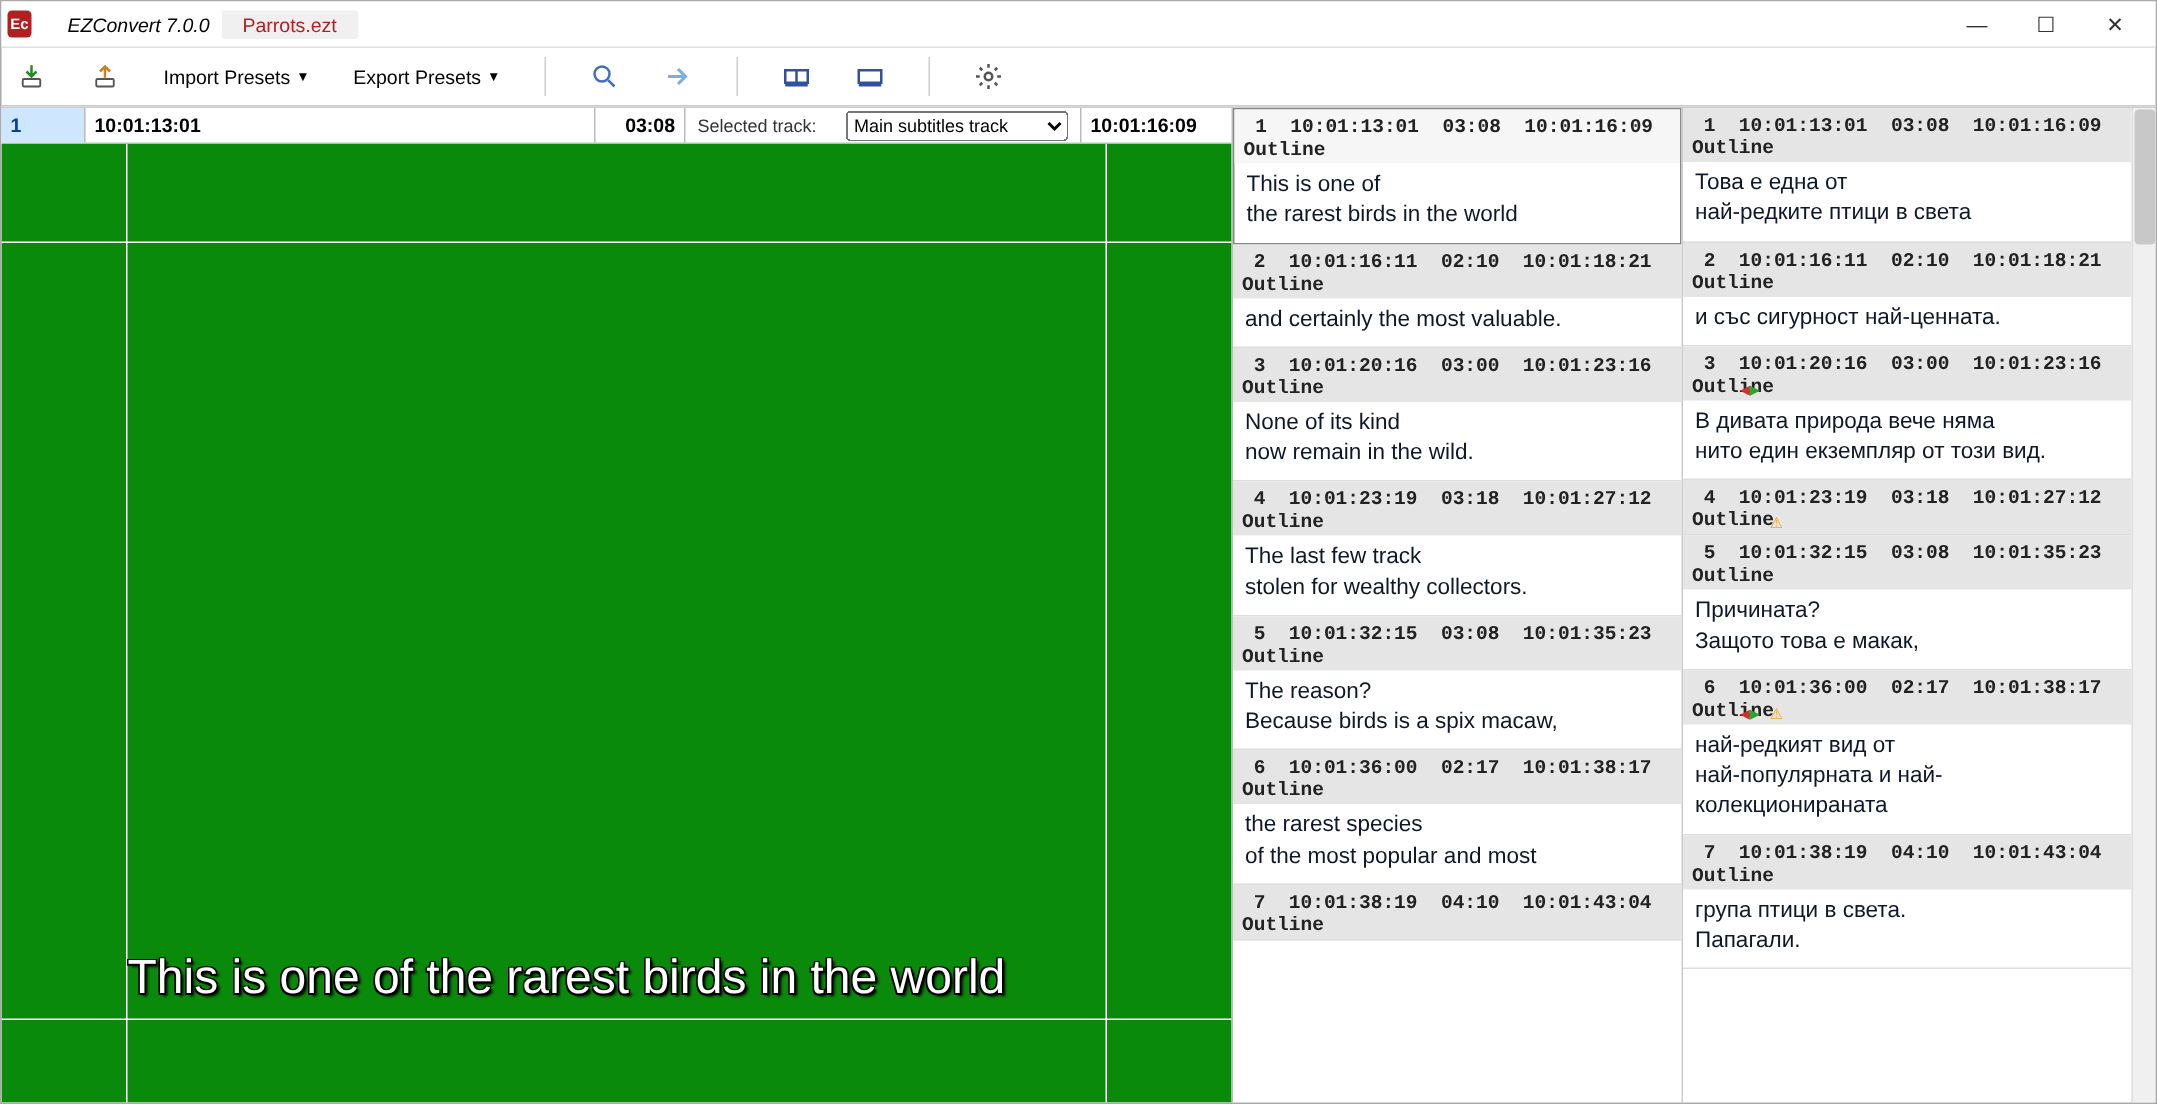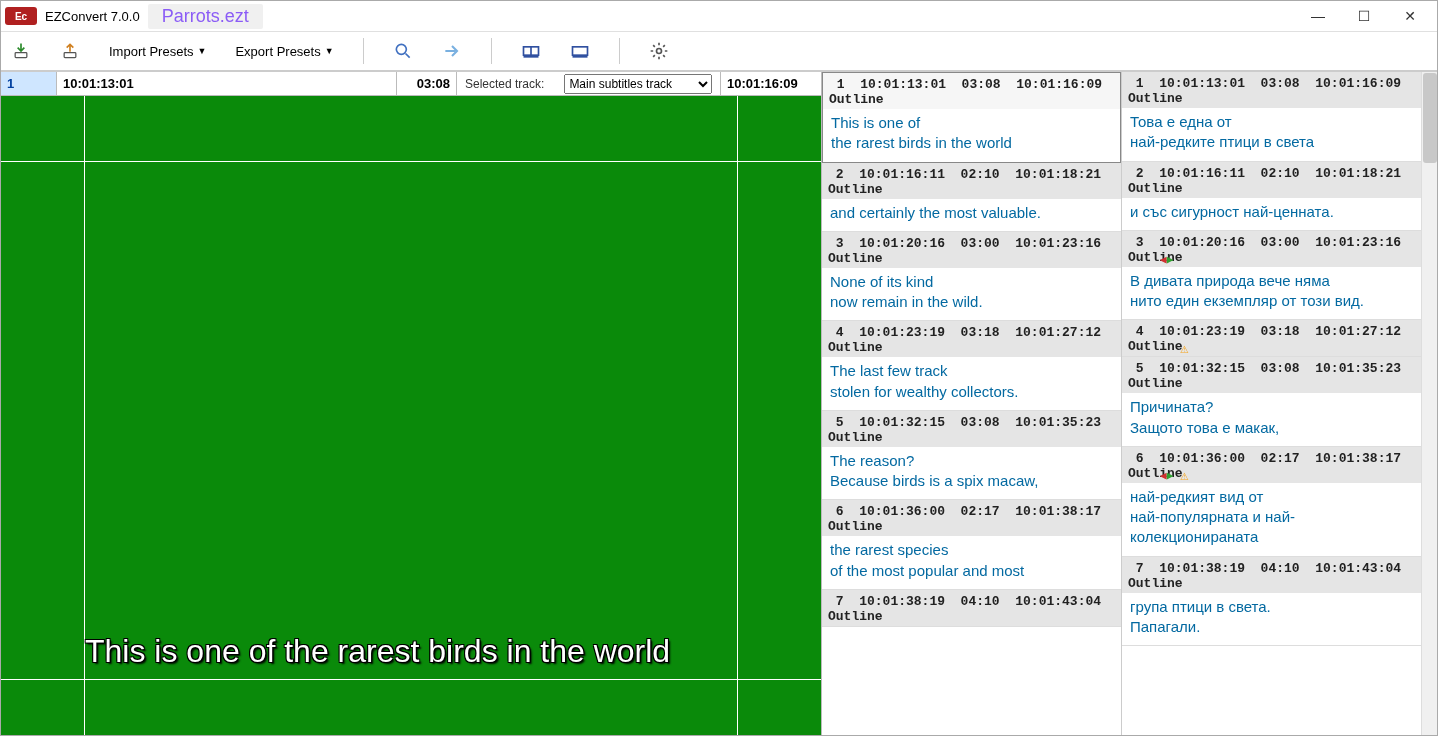--- a/index.html
+++ b/index.html
@@ -1,21 +1,21 @@
 <!DOCTYPE html>
 <html><head>
 <meta charset="utf-8">
 <style>
 * { margin: 0; padding: 0; box-sizing: border-box; }
 body { font-family: "Segoe UI", Tahoma, sans-serif; font-size: 13px; background: #fff; overflow: hidden; }
 .window { width: 1438px; height: 736px; border: 1px solid #aaa; display: flex; flex-direction: column; background: #fff; }
 .titlebar { height: 30px; display: flex; align-items: center; padding: 0 4px; background: #fff; }
-.titlebar .logo { width: 32px; height: 18px; background: #b02020; border-radius: 3px; color: #fff; font-size: 10px; display:flex;align-items:center;justify-content:center; font-weight:bold; margin-right:8px;}
-.titlebar .app-title { font-size: 13px; margin-right: 8px; }
-.titlebar .doc-tab { background: #f0f0f0; padding: 2px 14px; font-size: 18px; color: #8b5cf6; border-radius: 2px; }
+.titlebar .logo { width: 16px; height: 18px; background: #b02020; border-radius: 3px; color: #fff; font-size: 10px; display:flex;align-items:center;justify-content:center; font-weight:bold; margin-right:24px;}
+.titlebar .app-title { font-size: 13px; margin-right: 8px; font-style: italic; }
+.titlebar .doc-tab { background: #f0f0f0; padding: 2px 14px; font-size: 13px; color: #b91c1c; border-radius: 2px; }
 .titlebar .win-controls { margin-left: auto; display: flex; }
 .titlebar .win-controls div { width: 46px; height: 30px; display:flex; align-items:center; justify-content:center; font-size:14px; color:#333;}
 .menubar { height: 24px; display:flex; align-items:center; padding: 0 8px; gap: 4px; }
 .menubar .mitem { padding: 2px 8px; font-size:13px; }
 .toolbar { height: 40px; border-top:1px solid #e0e0e0; border-bottom:1px solid #ccc; display:flex; align-items:center; padding: 0 6px; gap:21px;}
 .toolbar .tbtn { width:28px; height:28px; display:flex; align-items:center; justify-content:center; border:1px solid transparent; border-radius:3px;}
 .toolbar .tbtn svg { width:20px; height:20px; }
 .toolbar .tsep { width:1px; height:26px; background:#ccc; margin:0 4px;}
 .toolbar .tpreset { padding: 2px 4px; font-size:13px; display:flex; align-items:center; gap:4px;}
 .toolbar .tpreset .caret {font-size:9px;}
@@ -39,21 +39,21 @@
 .sub-col { flex:1; overflow:hidden; display:flex; flex-direction:column;}
 .sub-col.left { border-right:1px solid #ccc;}
 .sub-item { border-bottom:1px solid #ddd; padding:0;}
 .sub-item.sel { border:1px solid #888; padding:0;}
 .sub-head { background:#e5e5e5; padding:4px 6px 2px; font-family: "Consolas","Courier New",monospace; font-size:13px; font-weight:bold; text-align:left; position:relative; color:#222;}
 .sub-item.sel .sub-head { background:#f6f6f6;}
 .sub-head .row1 { white-space:pre;}
 .sub-head .row2 { white-space:pre;}
 .sub-head .marker { position:absolute; left:38px; top:22px; font-size:11px;}
 .sub-head .warn { position:absolute; left:58px; top:20px; color:#f5a623; font-size:14px;}
-.sub-body { padding:4px 8px 8px; font-size:15px; color:#0369a1; line-height:1.35; white-space:pre-line;}
+.sub-body { padding:4px 8px 8px; font-size:15px; color:#0f172a; line-height:1.35; white-space:pre-line;}
 .scroll-track { width:16px; background:#f0f0f0; border-left:1px solid #ddd;}
 .scroll-thumb { width:14px; margin:1px; height:90px; background:#c8c8c8; border-radius:3px;}
 </style>
 </head>
 <body>
 
 <div class="window">
   <div class="titlebar">
     <div class="logo">Ec</div>
     <div class="app-title">EZConvert 7.0.0</div>

